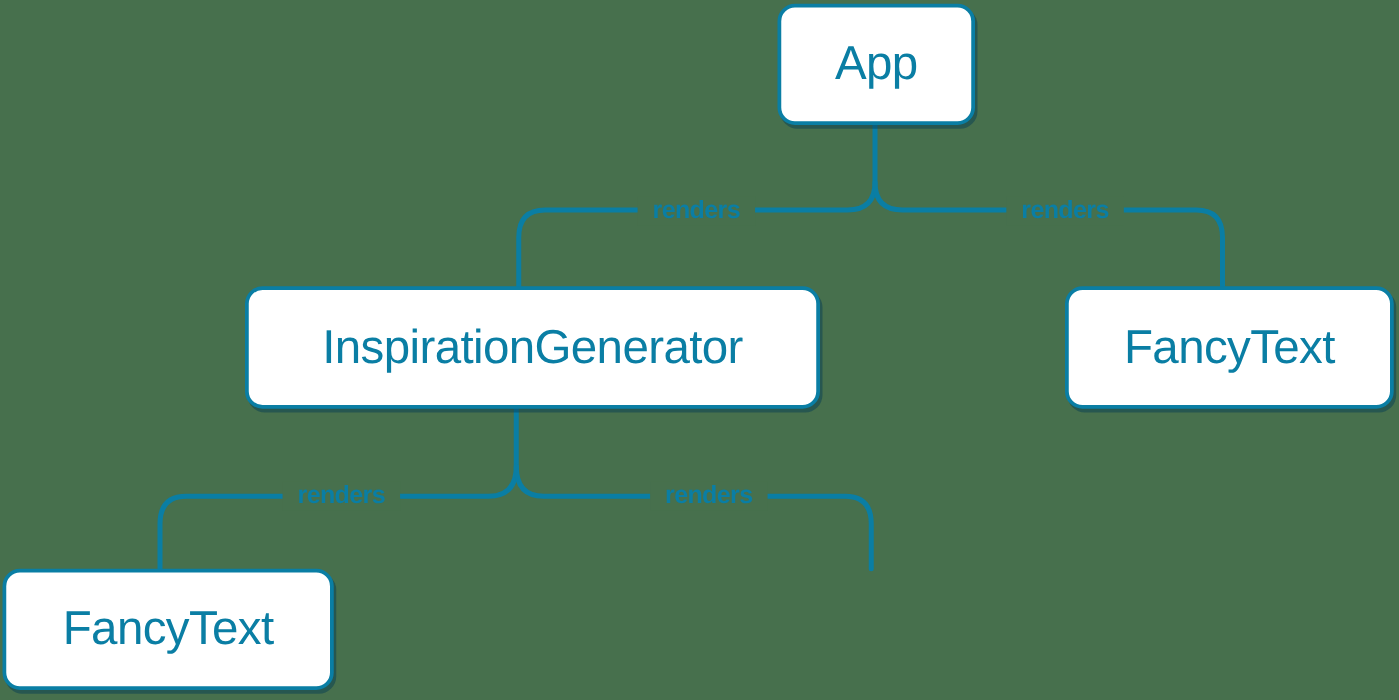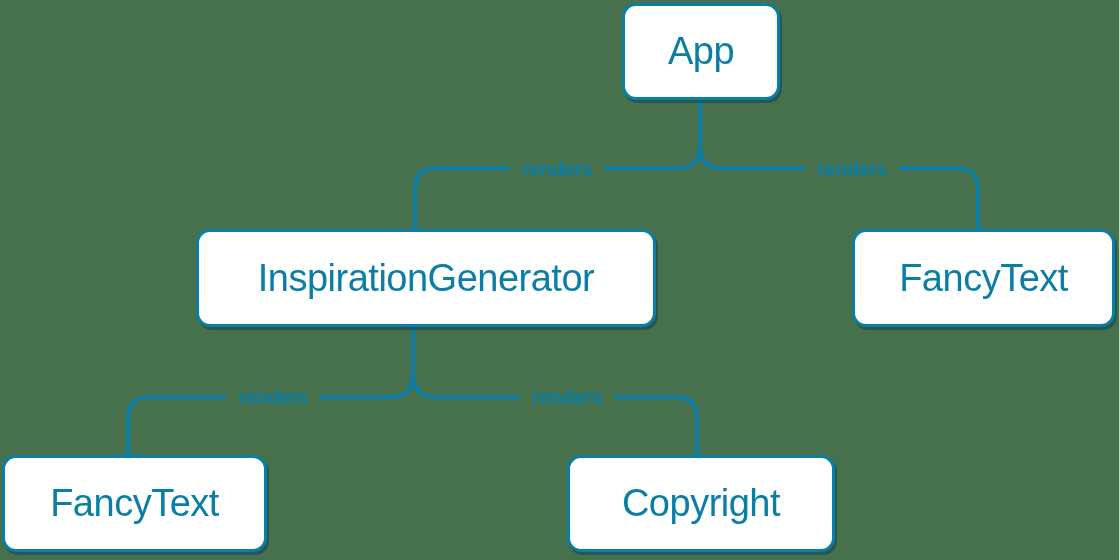--- a/index.html
+++ b/index.html
@@ -89,17 +89,14 @@
   </div>
 
   <div class="node" style="left:852px; top:229px; width:263px; height:98px;">
     <span class="node-label">FancyText</span>
   </div>
 
   <div class="node" style="left:2px; top:455px; width:265px; height:97px;">
     <span class="node-label">FancyText</span>
   </div>
 
-  <div class="node" style="left:567px; top:455px; width:268px; height:97px;">
-    <span class="node-label">Copyright</span>
-  </div>
 
 </div>
 
 </body></html>

